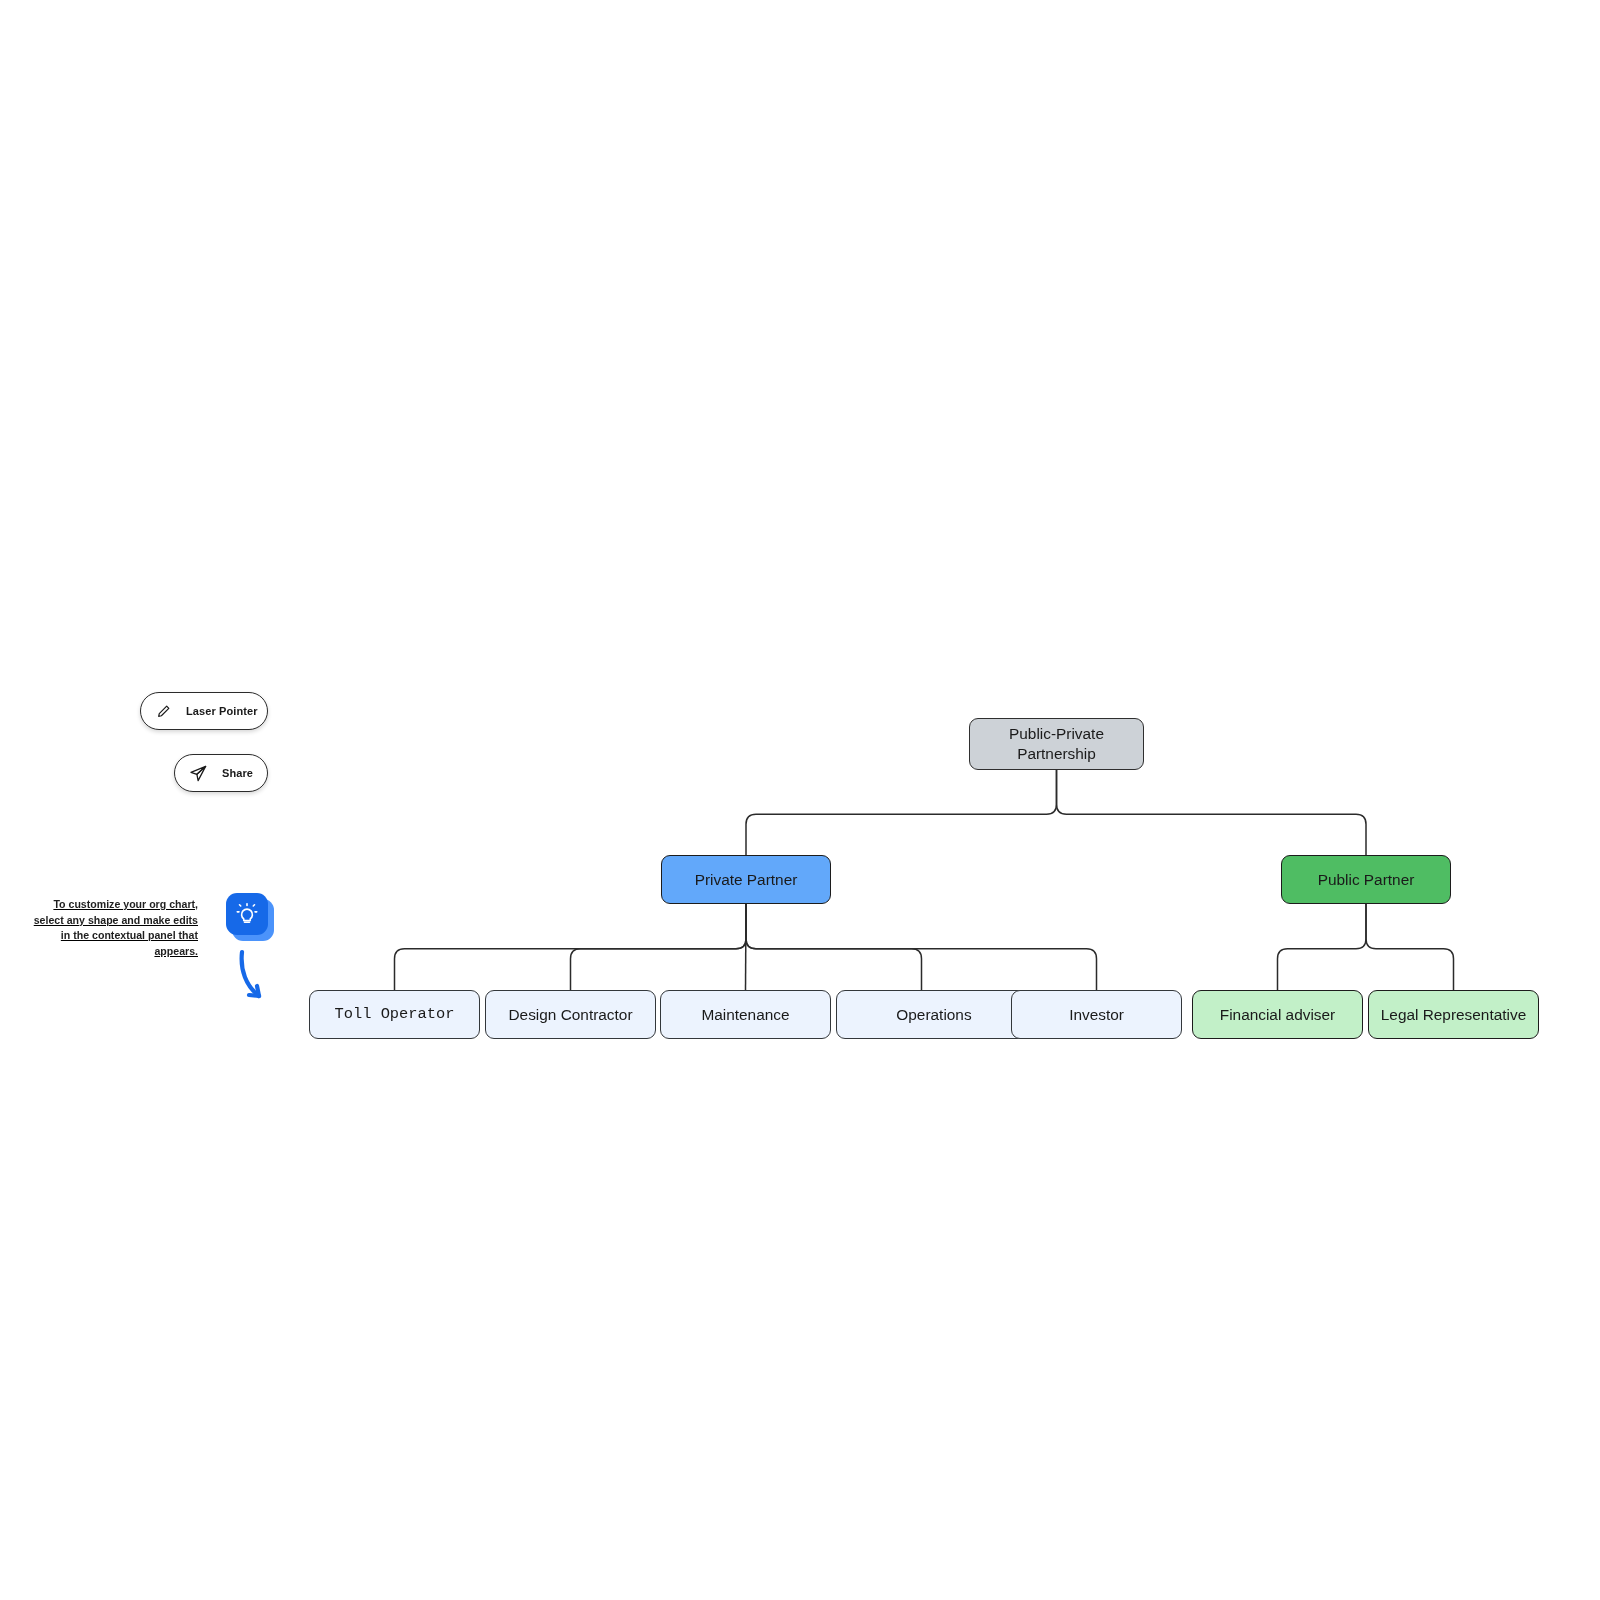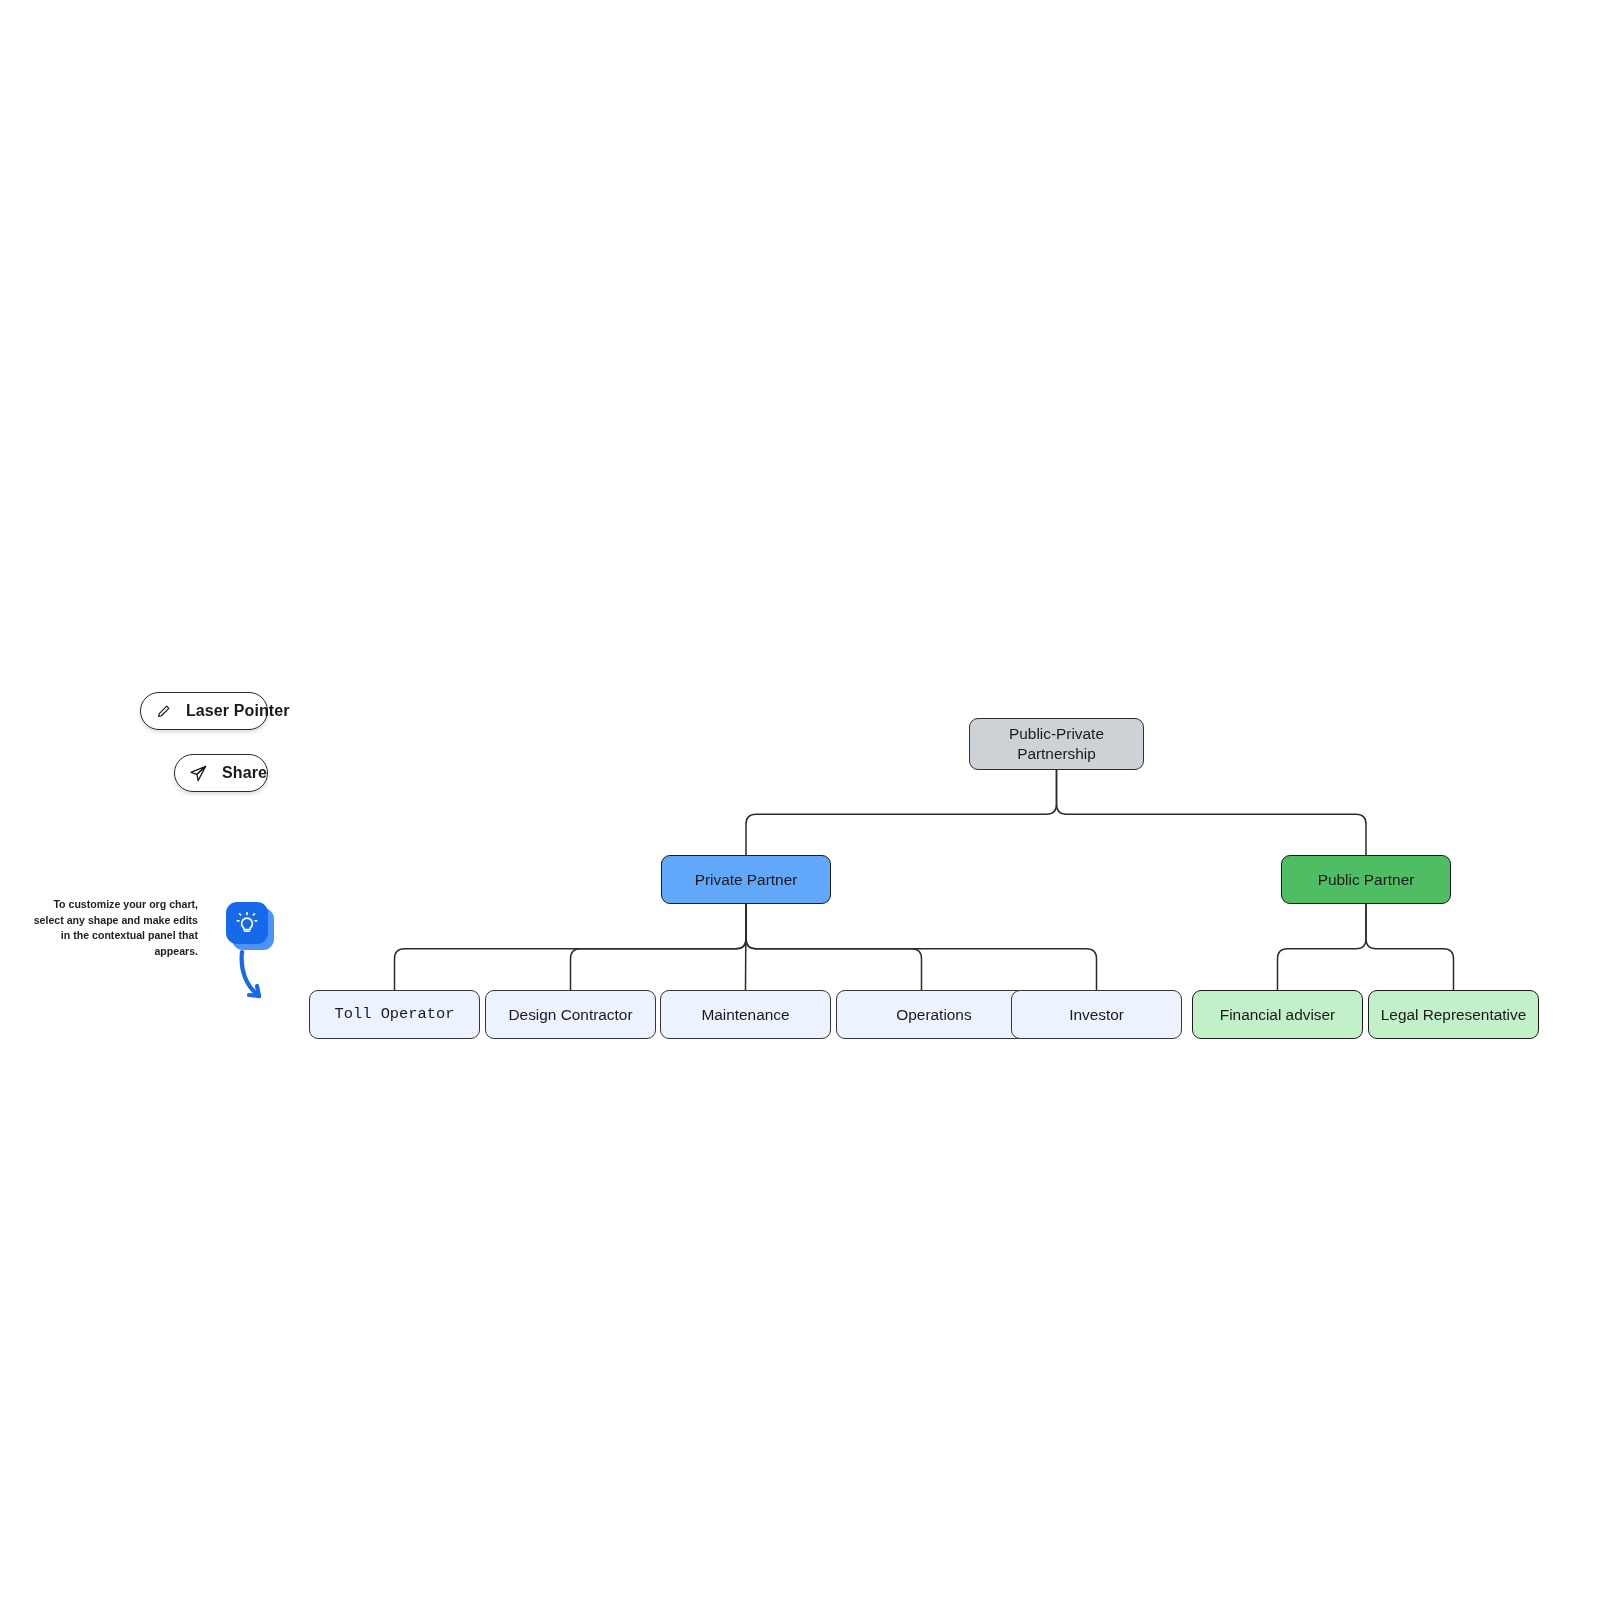--- a/index.html
+++ b/index.html
@@ -27,40 +27,41 @@
     background: #ffffff;
     border: 1.4px solid #2b2b2b;
     border-radius: 22px;
     box-shadow: 0 2px 4px rgba(0,0,0,0.16);
     box-sizing: border-box;
     padding: 0 18px 0 14px;
     height: 38px;
     gap: 14px;
   }
   .pill .pill-label {
-    font-size: 16px;
+    font-size: 11px;
     font-weight: bold;
     color: #1a1a1a;
     letter-spacing: 0.1px;
     white-space: nowrap;
   }
   .pill svg { display: block; }
 
   #laser-pointer-pill { left: 140px; top: 692px; width: 128px; }
   #share-pill { left: 174px; top: 754px; width: 94px; }
 
   
   #hint-callout {
     position: absolute;
     left: 30px;
     top: 893px;
     width: 244px;
     display: flex;
-    align-items: center;
+    align-items: flex-start;
     gap: 28px;
+    text-decoration: underline;
   }
   #hint-text {
     flex: 1;
     text-align: right;
     font-size: 10.6px;
     font-weight: bold;
     line-height: 1.48;
     color: #1f1f1f;
     padding-top: 4px;
   }

